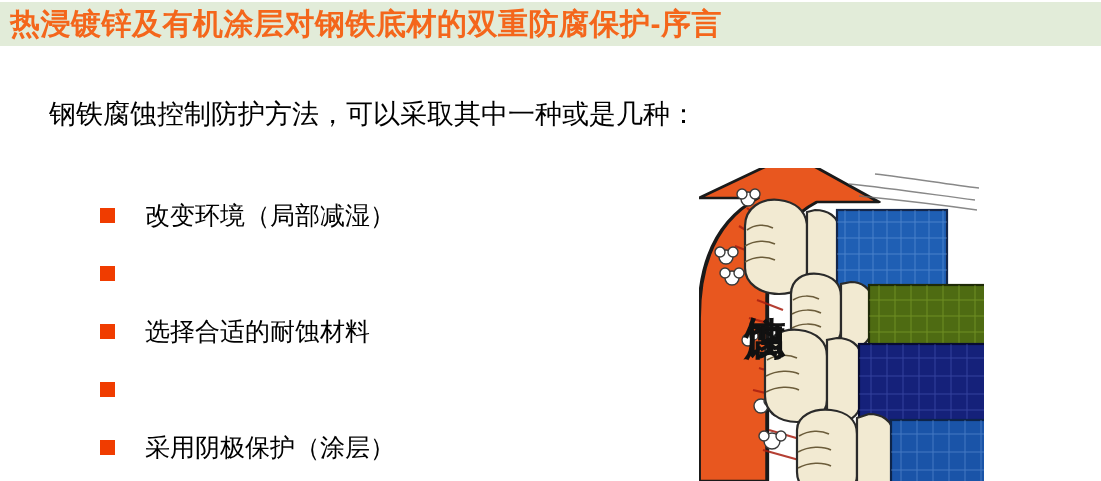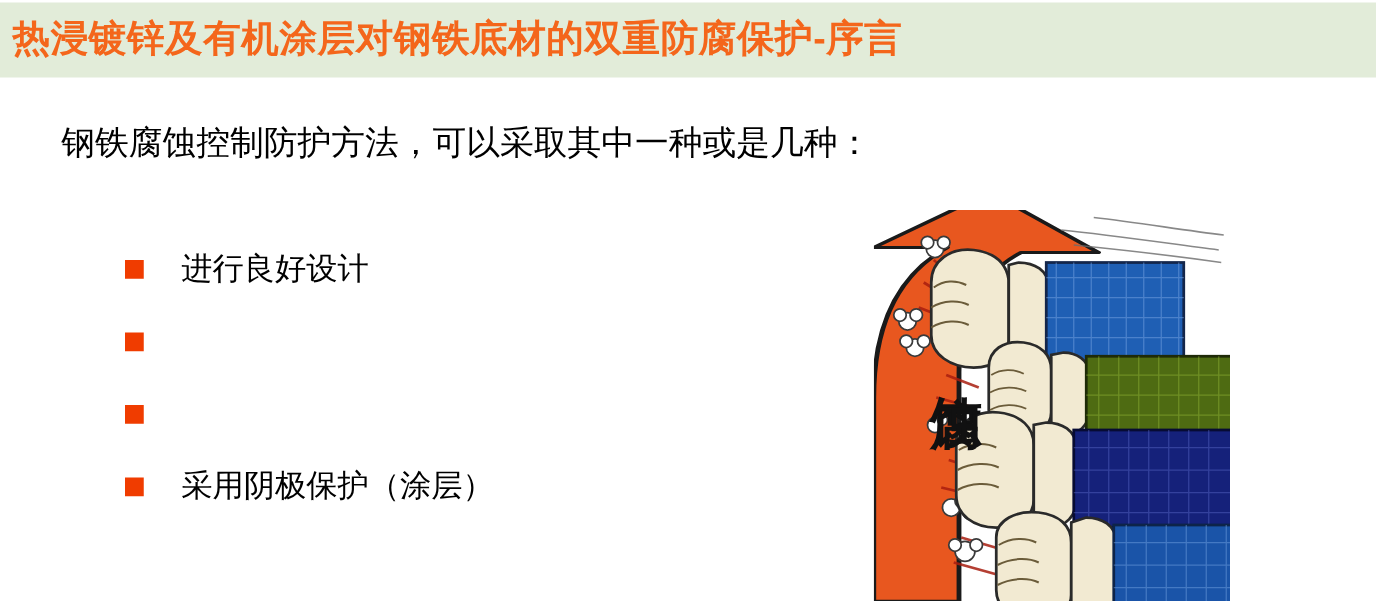--- a/index.html
+++ b/index.html
@@ -14,21 +14,21 @@
     overflow: hidden;
     position: relative;
   }
 
   
   .title-band {
     position: absolute;
     left: 0;
     top: 2px;
     width: 1101px;
-    height: 60px;
+    height: 44px;
     background: #e2ecd9;
     display: flex;
     align-items: center;
   }
   .title-text {
     margin-left: 10px;
     color: #f4661b;
     font-size: 30px;
     font-weight: bold;
     letter-spacing: 0.5px;
@@ -118,24 +118,28 @@
   <div class="title-text">热浸镀锌及有机涂层对钢铁底材的双重防腐保护-序言</div>
 </div>
 
 <div class="slide-body">
 
   <div class="lead-text">钢铁腐蚀控制防护方法，可以采取其中一种或是几种：</div>
 
   <ul class="bullet-list">
     <li class="bullet-item">
       <span class="bullet-marker"></span>
-      <span class="bullet-label">进行良好设计</span>
-    </li>
-    <li class="bullet-item">
-      <span class="bullet-marker"></span>
+      <span class="bullet-label">改变环境（局部减湿）</span>
+    </li>
+    <li class="bullet-item">
+      <span class="bullet-marker"></span>
+    </li>
+    <li class="bullet-item">
+      <span class="bullet-marker"></span>
+      <span class="bullet-label">选择合适的耐蚀材料</span>
     </li>
     <li class="bullet-item">
       <span class="bullet-marker"></span>
     </li>
     <li class="bullet-item">
       <span class="bullet-marker"></span>
       <span class="bullet-label">采用阴极保护（涂层）</span>
     </li>
   </ul>
 

